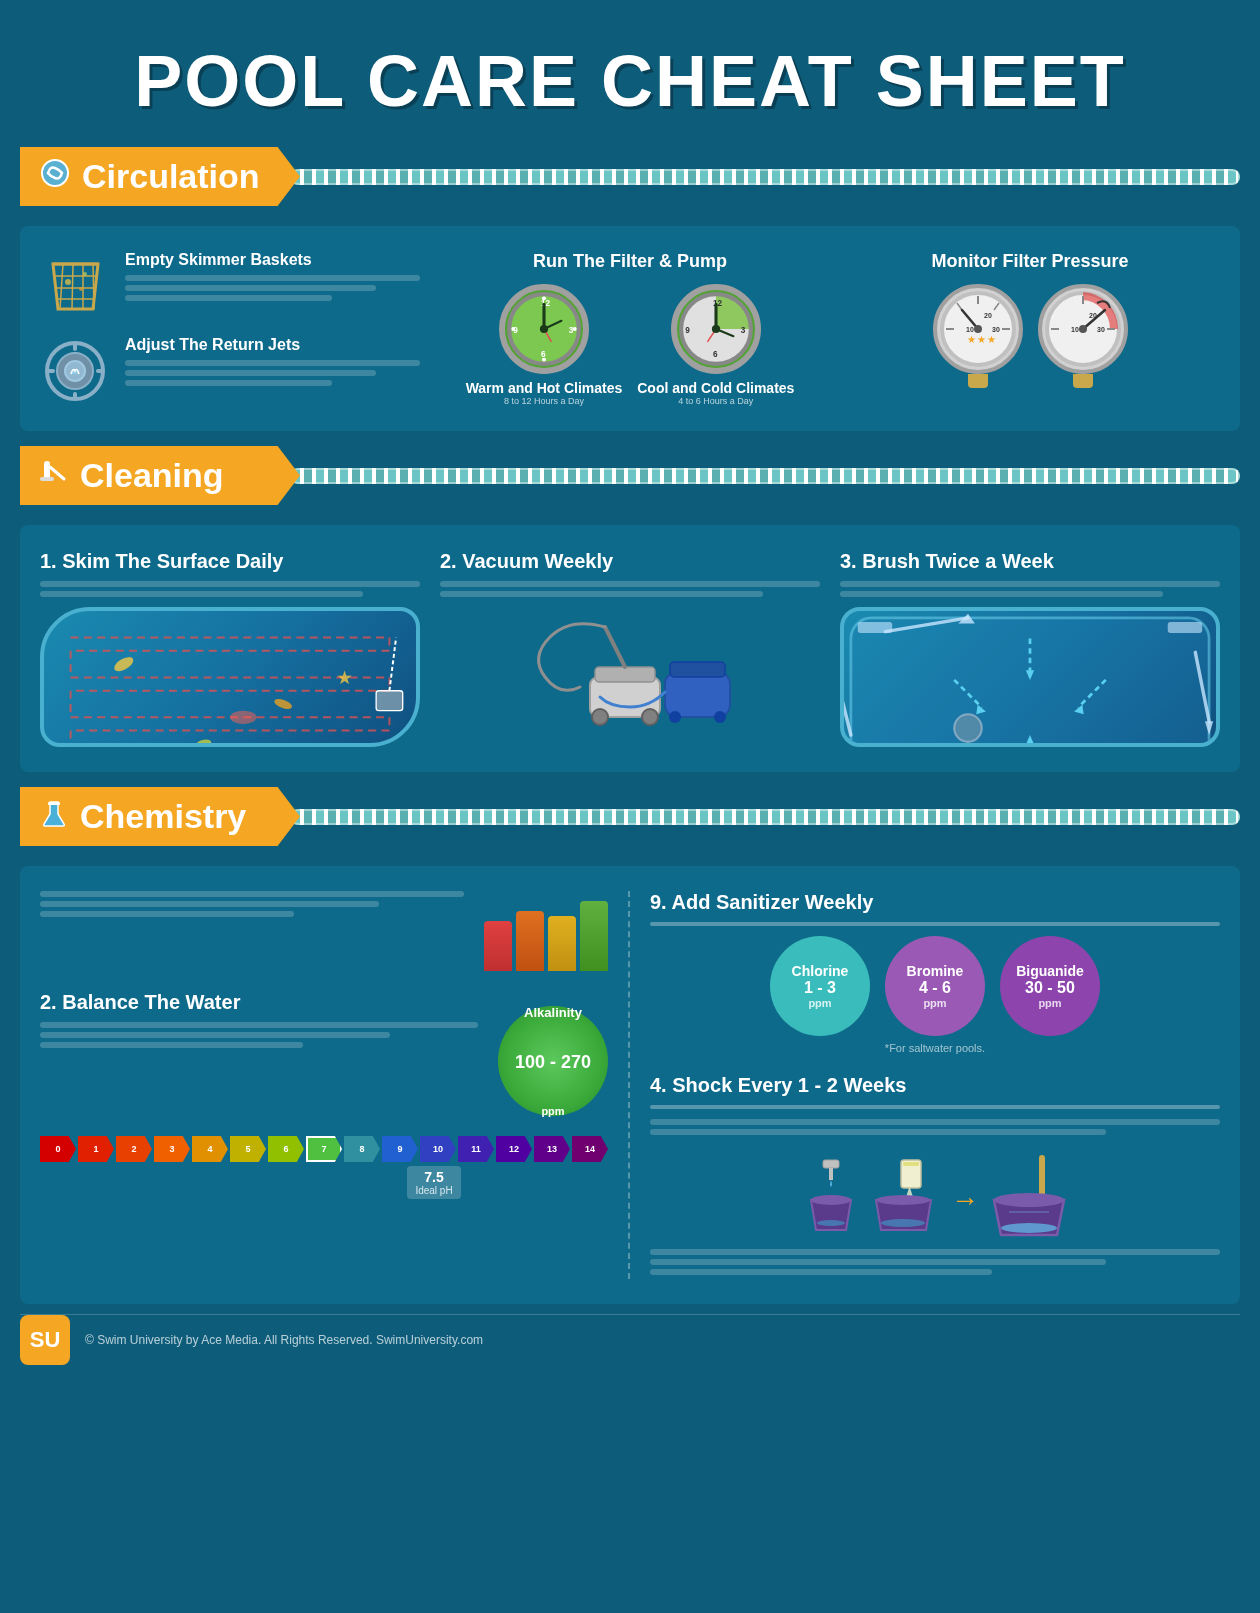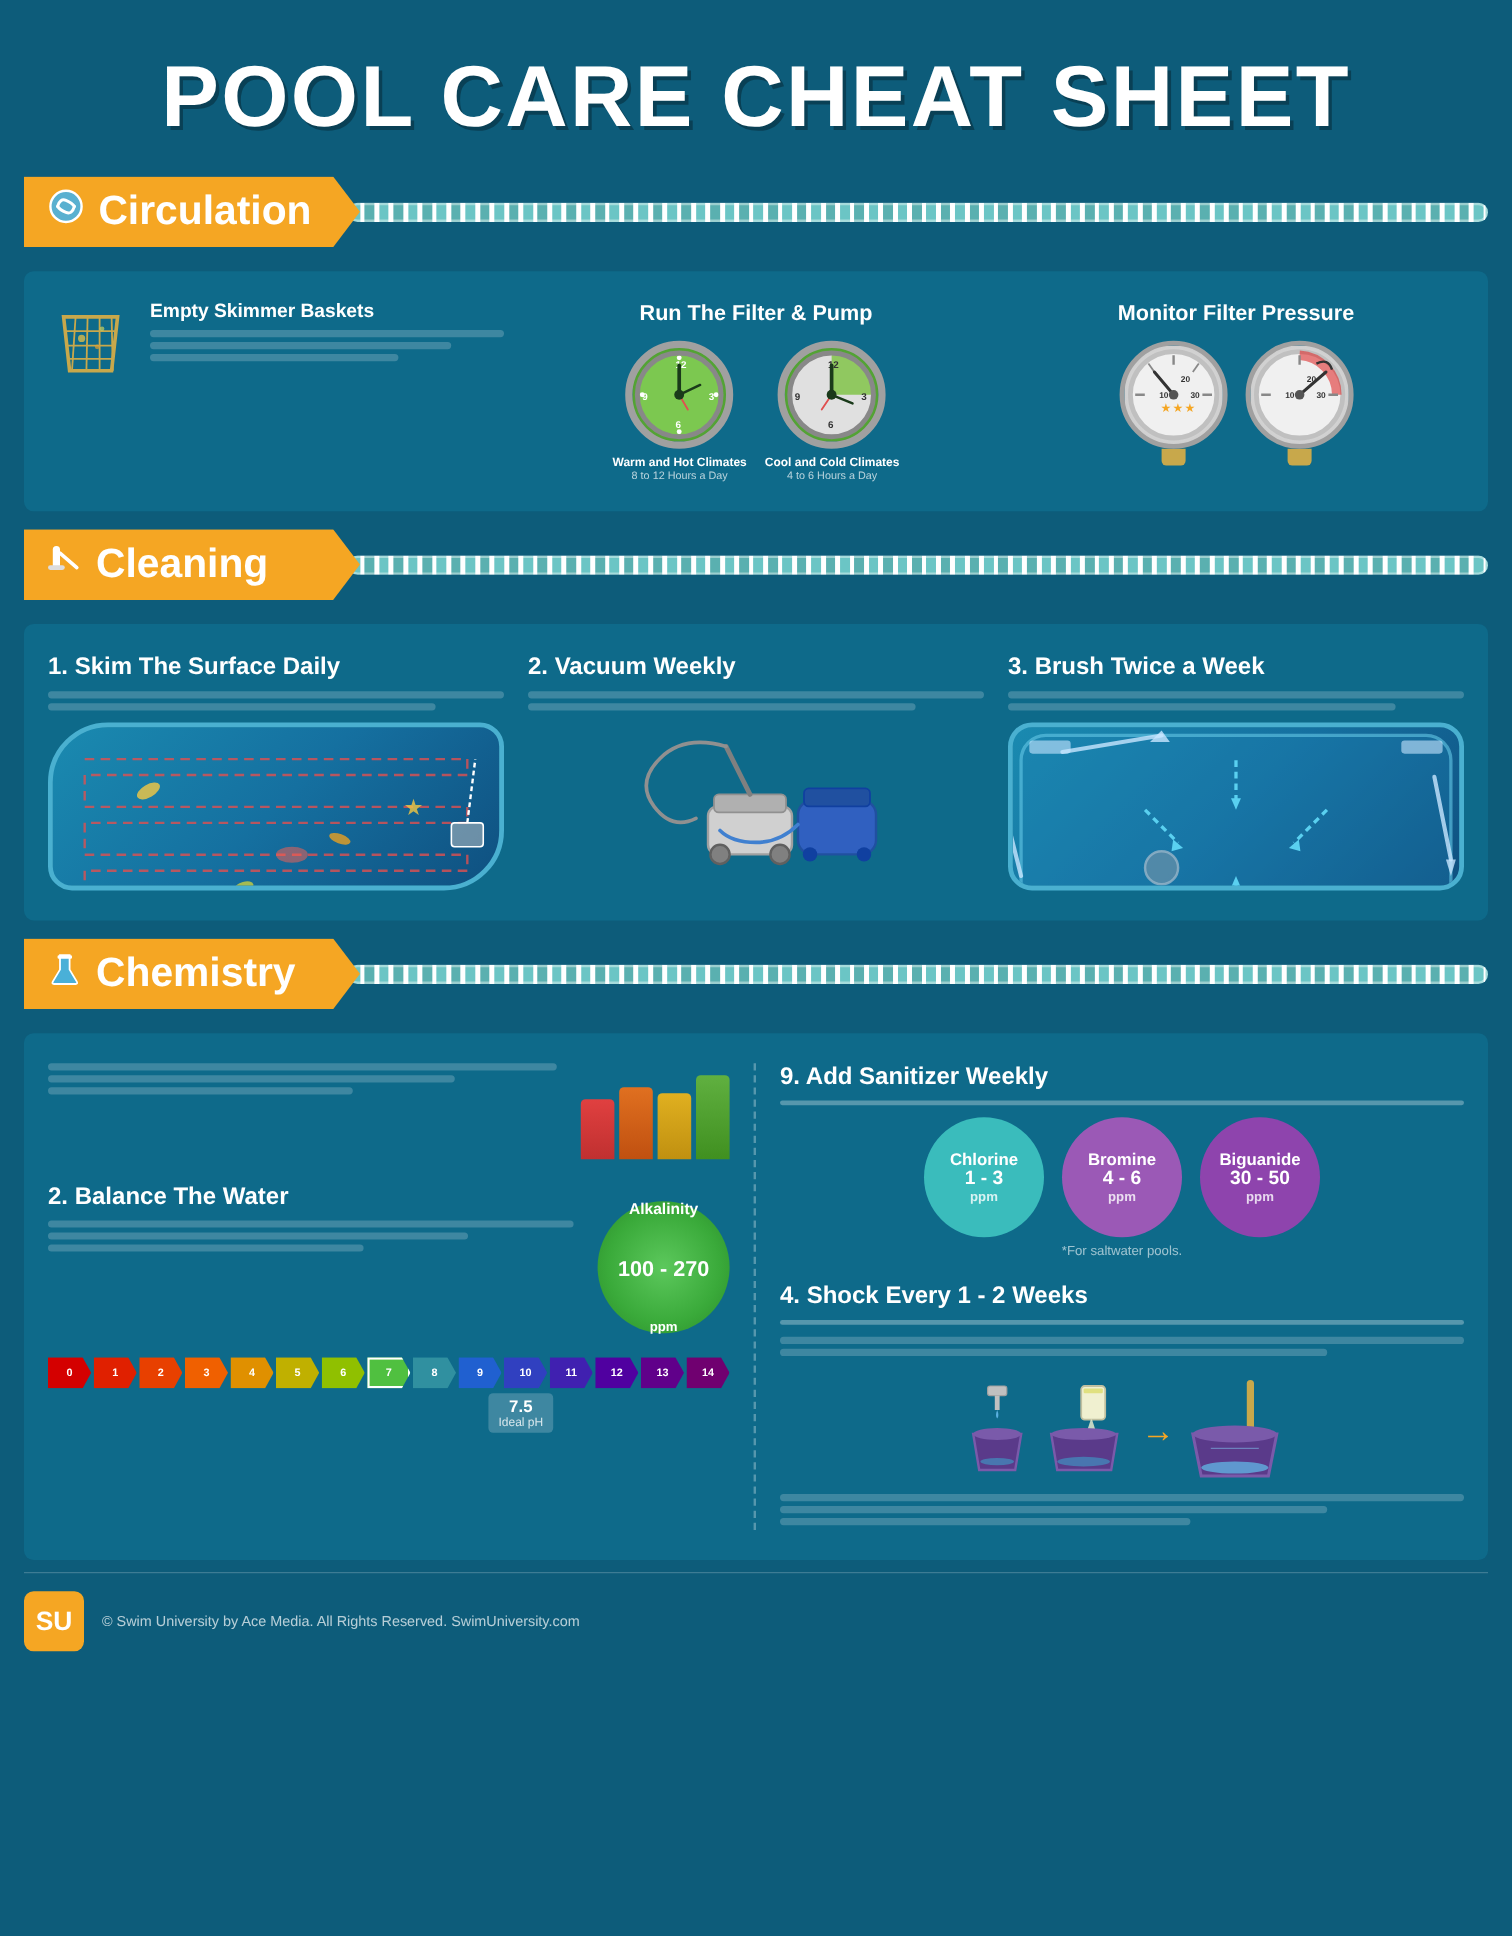--- a/index.html
+++ b/index.html
@@ -154,21 +154,21 @@
       display: flex;
       align-items: center;
       justify-content: center;
     }
     .clock-face svg {
       width: 80px;
       height: 80px;
     }
     .clock-label {
       color: white;
-      font-size: 10px;
+      font-size: 14px;
       font-weight: 700;
     }
     .clock-sublabel {
       color: rgba(255,255,255,0.7);
       font-size: 9px;
     }
 
     
     .pressure-section {
       text-align: center;
@@ -384,21 +384,20 @@
       color: #f5a623;
       font-size: 28px;
       font-weight: 900;
     }
 
     
     .footer {
       display: flex;
       align-items: center;
       gap: 15px;
-      padding-top: 15px;
       border-top: 1px solid rgba(255,255,255,0.2);
       margin-top: 10px;
     }
     .su-logo {
       width: 50px;
       height: 50px;
       background: #f5a623;
       border-radius: 8px;
       display: flex;
       align-items: center;
@@ -472,20 +471,42 @@
               <circle cx="42" cy="20" r="2" fill="#c8d060" opacity="0.7"></circle>
             </svg>
           </div>
           <div class="circ-text">
             <div class="circ-label">Empty Skimmer Baskets</div>
             <div class="circ-line long"></div>
             <div class="circ-line medium"></div>
             <div class="circ-line short"></div>
           </div>
         </div>
+        <div class="circ-item">
+          <div class="circ-icon-box">
+            <svg width="65" height="65" viewBox="0 0 65 65">
+              <circle cx="32" cy="32" r="28" fill="none" stroke="#8ab0c8" stroke-width="4"></circle>
+              <circle cx="32" cy="32" r="18" fill="#7090a8" stroke="#8ab0c8" stroke-width="2"></circle>
+              <circle cx="32" cy="32" r="10" fill="#90b8d0" stroke="#a0c8e0" stroke-width="2"></circle>
+
+              <rect x="30" y="4" width="4" height="8" fill="#8ab0c8" rx="2"></rect>
+              <rect x="30" y="53" width="4" height="8" fill="#8ab0c8" rx="2"></rect>
+              <rect x="4" y="30" width="8" height="4" fill="#8ab0c8" rx="2"></rect>
+              <rect x="53" y="30" width="8" height="4" fill="#8ab0c8" rx="2"></rect>
+
+              <path d="M28 35 Q30 28 32 32 Q34 28 36 35" stroke="white" stroke-width="1.5" fill="rgba(150,220,255,0.5)"></path>
+            </svg>
+          </div>
+          <div class="circ-text">
+            <div class="circ-label">Adjust The Return Jets</div>
+            <div class="circ-line long"></div>
+            <div class="circ-line medium"></div>
+            <div class="circ-line short"></div>
+          </div>
+        </div>
       </div>
 
       <div class="clock-section">
         <div class="clock-title">Run The Filter &amp; Pump</div>
         <div class="clocks-row">
 
           <div class="clock-wrap">
             <div class="clock-face">
               <svg width="76" height="76" viewBox="0 0 76 76">
 

